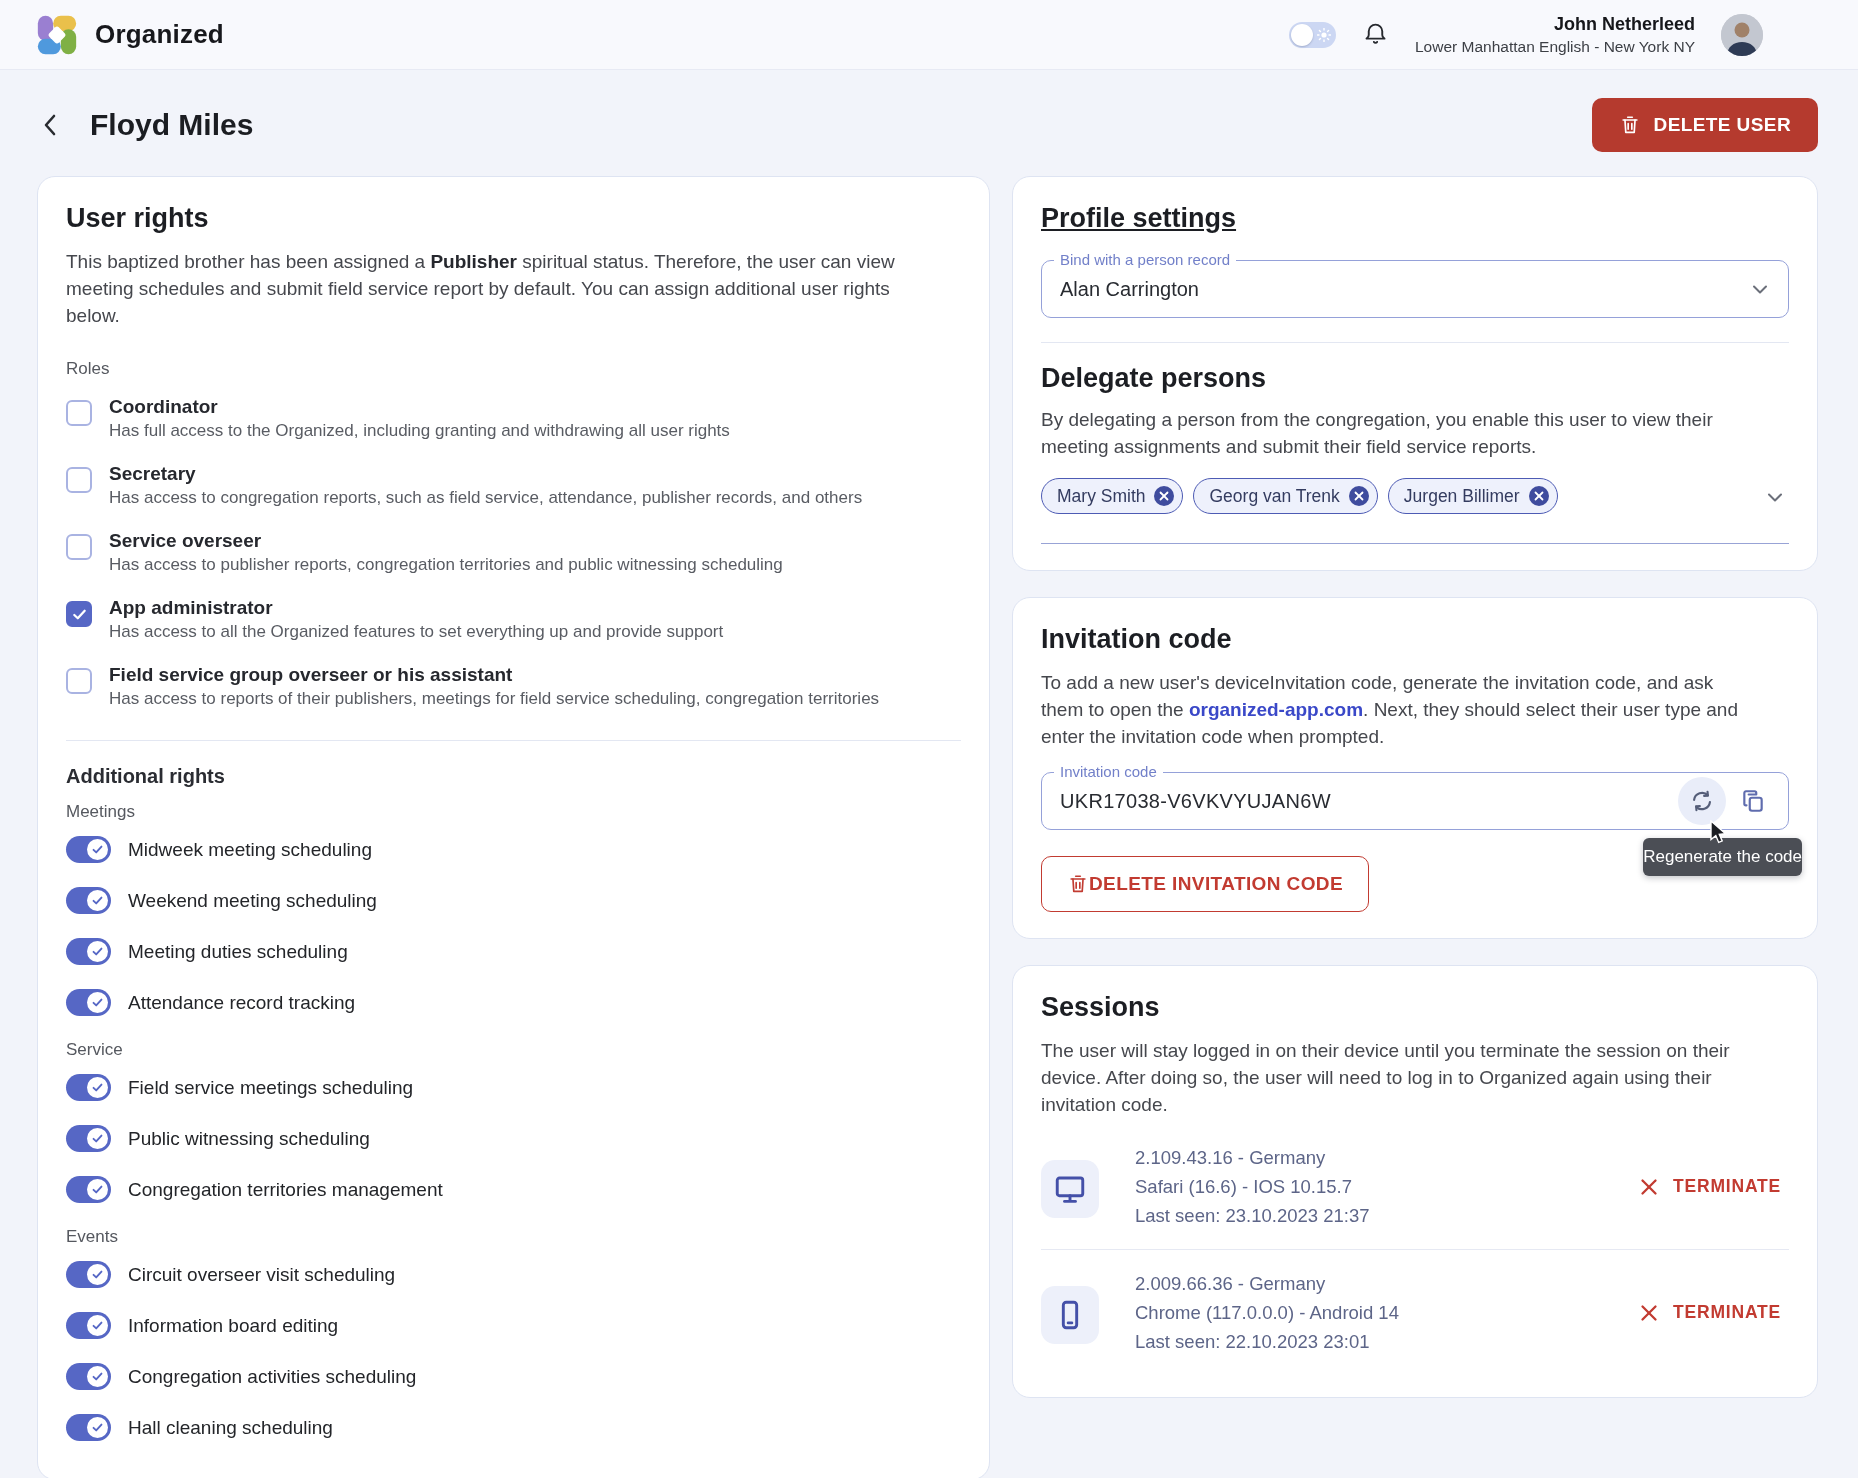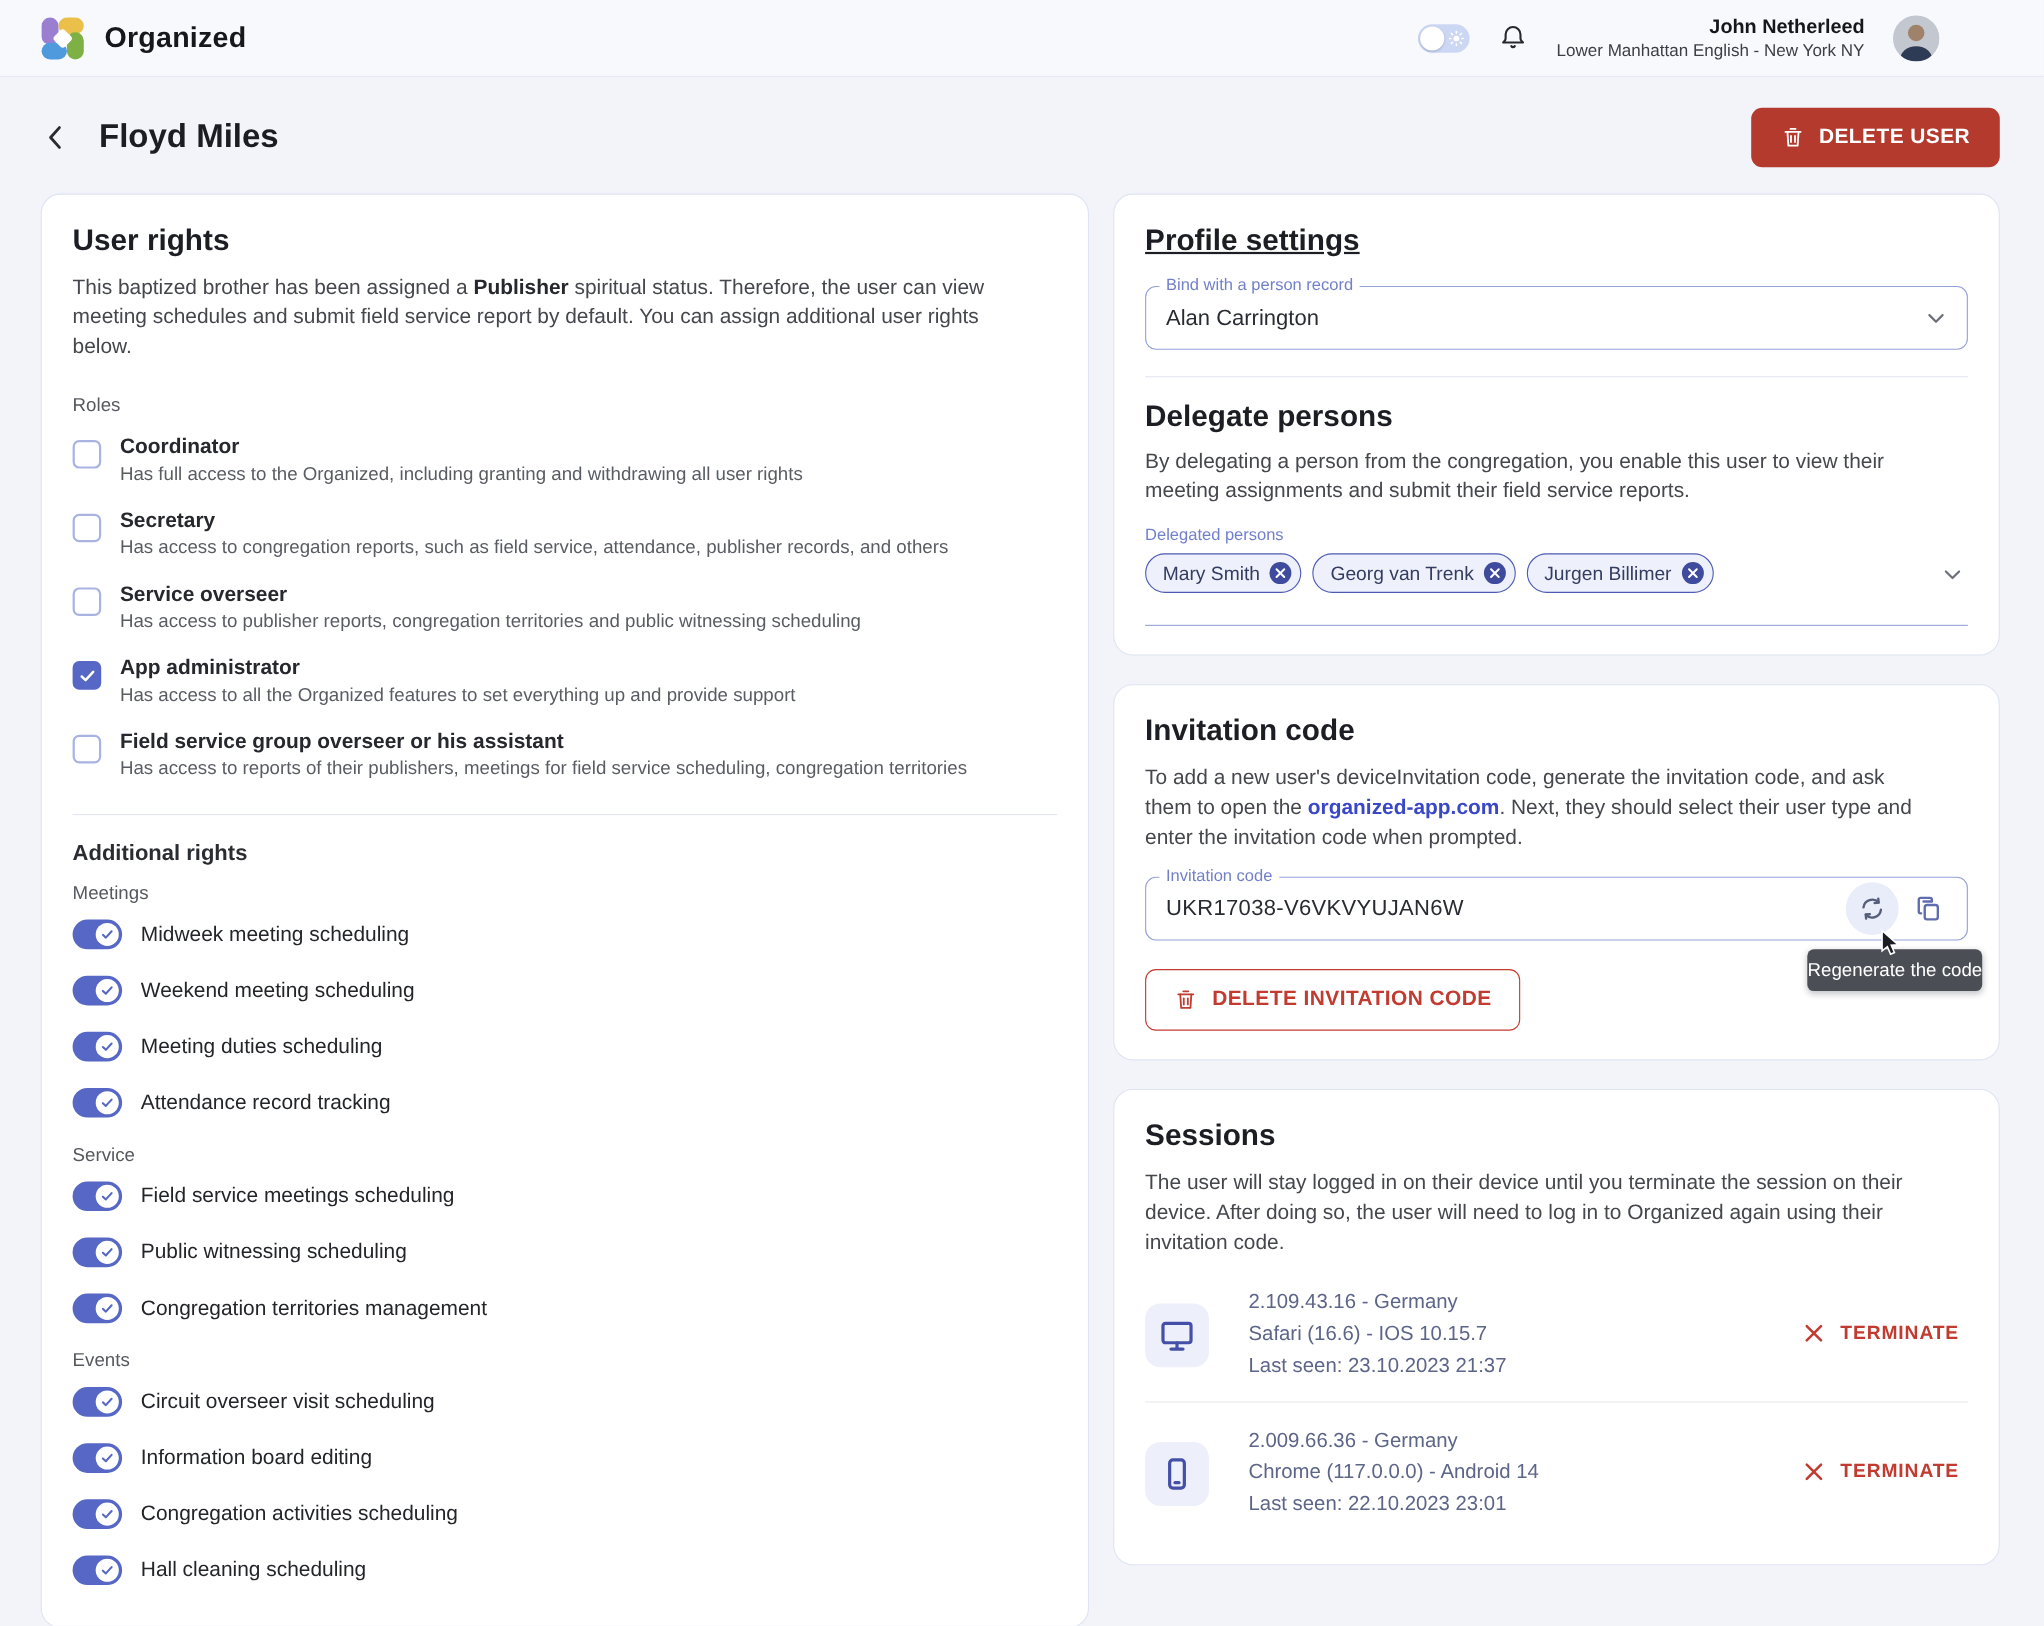--- a/index.html
+++ b/index.html
@@ -94,21 +94,21 @@
   .copy-btn{width:38px; height:38px; border:none; background:none; display:flex; align-items:center; justify-content:center; cursor:pointer;}
   .cursor-arrow{position:absolute; left:668px; top:48px; z-index:3;}
   .tooltip{
     position:absolute; right:-13px; top:66px; background:#4b4e55; color:#fff;
     font-size:17px; padding:9px 0; border-radius:6px; white-space:nowrap;
     box-shadow:0 2px 6px rgba(20,24,40,.25); z-index:2;
   }
   .btn-outline-danger{
     margin-top:26px; height:56px; padding:0 25px; background:#fff; border:1.5px solid #c23b31;
     border-radius:10px; color:#c23b31; font-family:inherit; font-size:19px; font-weight:600;
-    letter-spacing:.4px; display:inline-flex; align-items:center; gap:13px; cursor:pointer;
+    letter-spacing:.4px; display:inline-flex; align-items:center; cursor:pointer;
   }
   
   .sessions-desc{margin-bottom:10px;}
   .session-row{display:flex; align-items:center; gap:36px; padding:15px 0;}
   .device-tile{width:58px; height:58px; border-radius:14px; background:#edf0fa; display:flex; align-items:center; justify-content:center; flex:none; margin-top:4px;}
   .device-tile svg{display:none;}
   .device-tile.desktop .icon-desktop{display:block;}
   .device-tile.mobile .icon-mobile{display:block;}
   .session-lines{display:flex; flex-direction:column; font-size:18.5px; line-height:29px; color:#5d6588;}
   .terminate{margin-left:auto; align-self:center; display:flex; align-items:center; gap:14px; border:none; background:none; cursor:pointer; color:#c23b31; font-family:inherit; font-size:17.5px; font-weight:600; letter-spacing:.8px; padding-right:8px;}
@@ -370,21 +370,20 @@
         <span class="field-value">Alan Carrington</span>
         <span class="field-chevron">
           <svg width="24" height="24" viewBox="0 0 24 24" fill="none" stroke="#6b6f7a" stroke-width="2" stroke-linecap="round" stroke-linejoin="round">
               <polyline points="6 9.5 12 15.5 18 9.5"></polyline>
             </svg>
         </span>
       </div>
       <hr class="profile-divider">
       <h2 class="card-title" style="margin-bottom:0;">Delegate persons</h2>
       <p class="body-text delegate-desc">By delegating a person from the congregation, you enable this user to view their meeting assignments and submit their field service reports.</p>
-      <div class="delegated-label">Delegated persons</div>
       <div class="chips-row" id="chips">
         <span class="chip">
     <span class="chip-label">Mary Smith</span>
     <span class="chip-remove">
       <svg width="10" height="10" viewBox="0 0 10 10" stroke="#fff" stroke-width="1.8" stroke-linecap="round">
                 <line x1="1.5" y1="1.5" x2="8.5" y2="8.5"></line>
                 <line x1="8.5" y1="1.5" x2="1.5" y2="8.5"></line>
               </svg>
     </span>
   </span>

